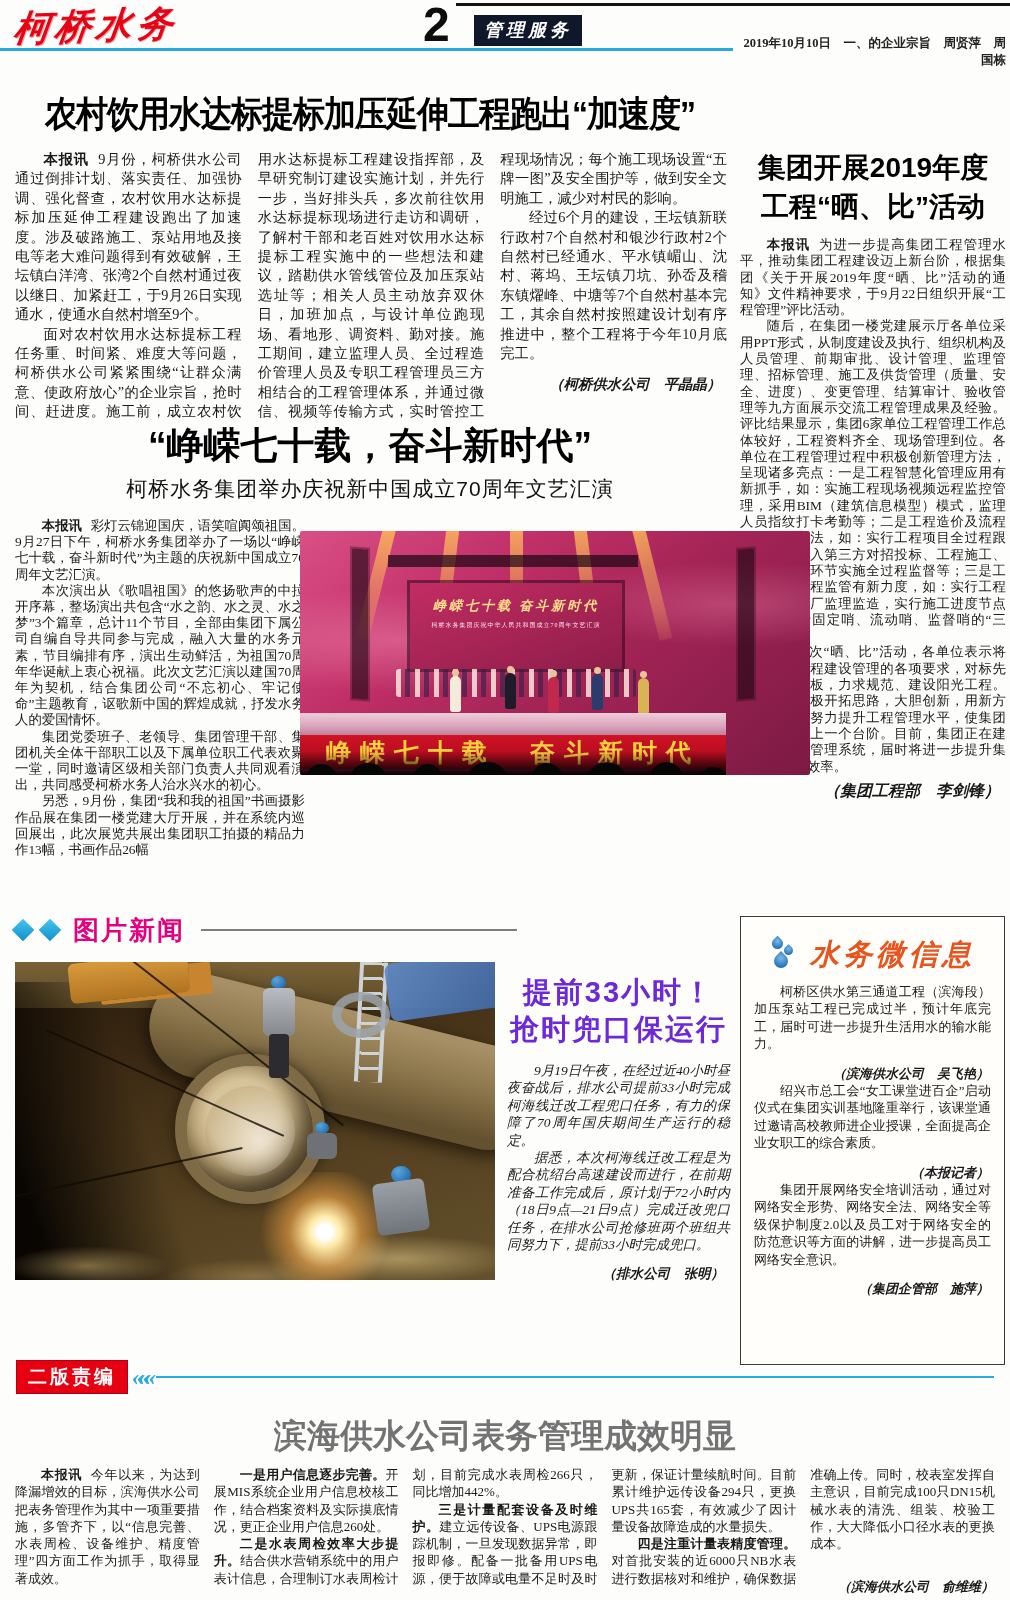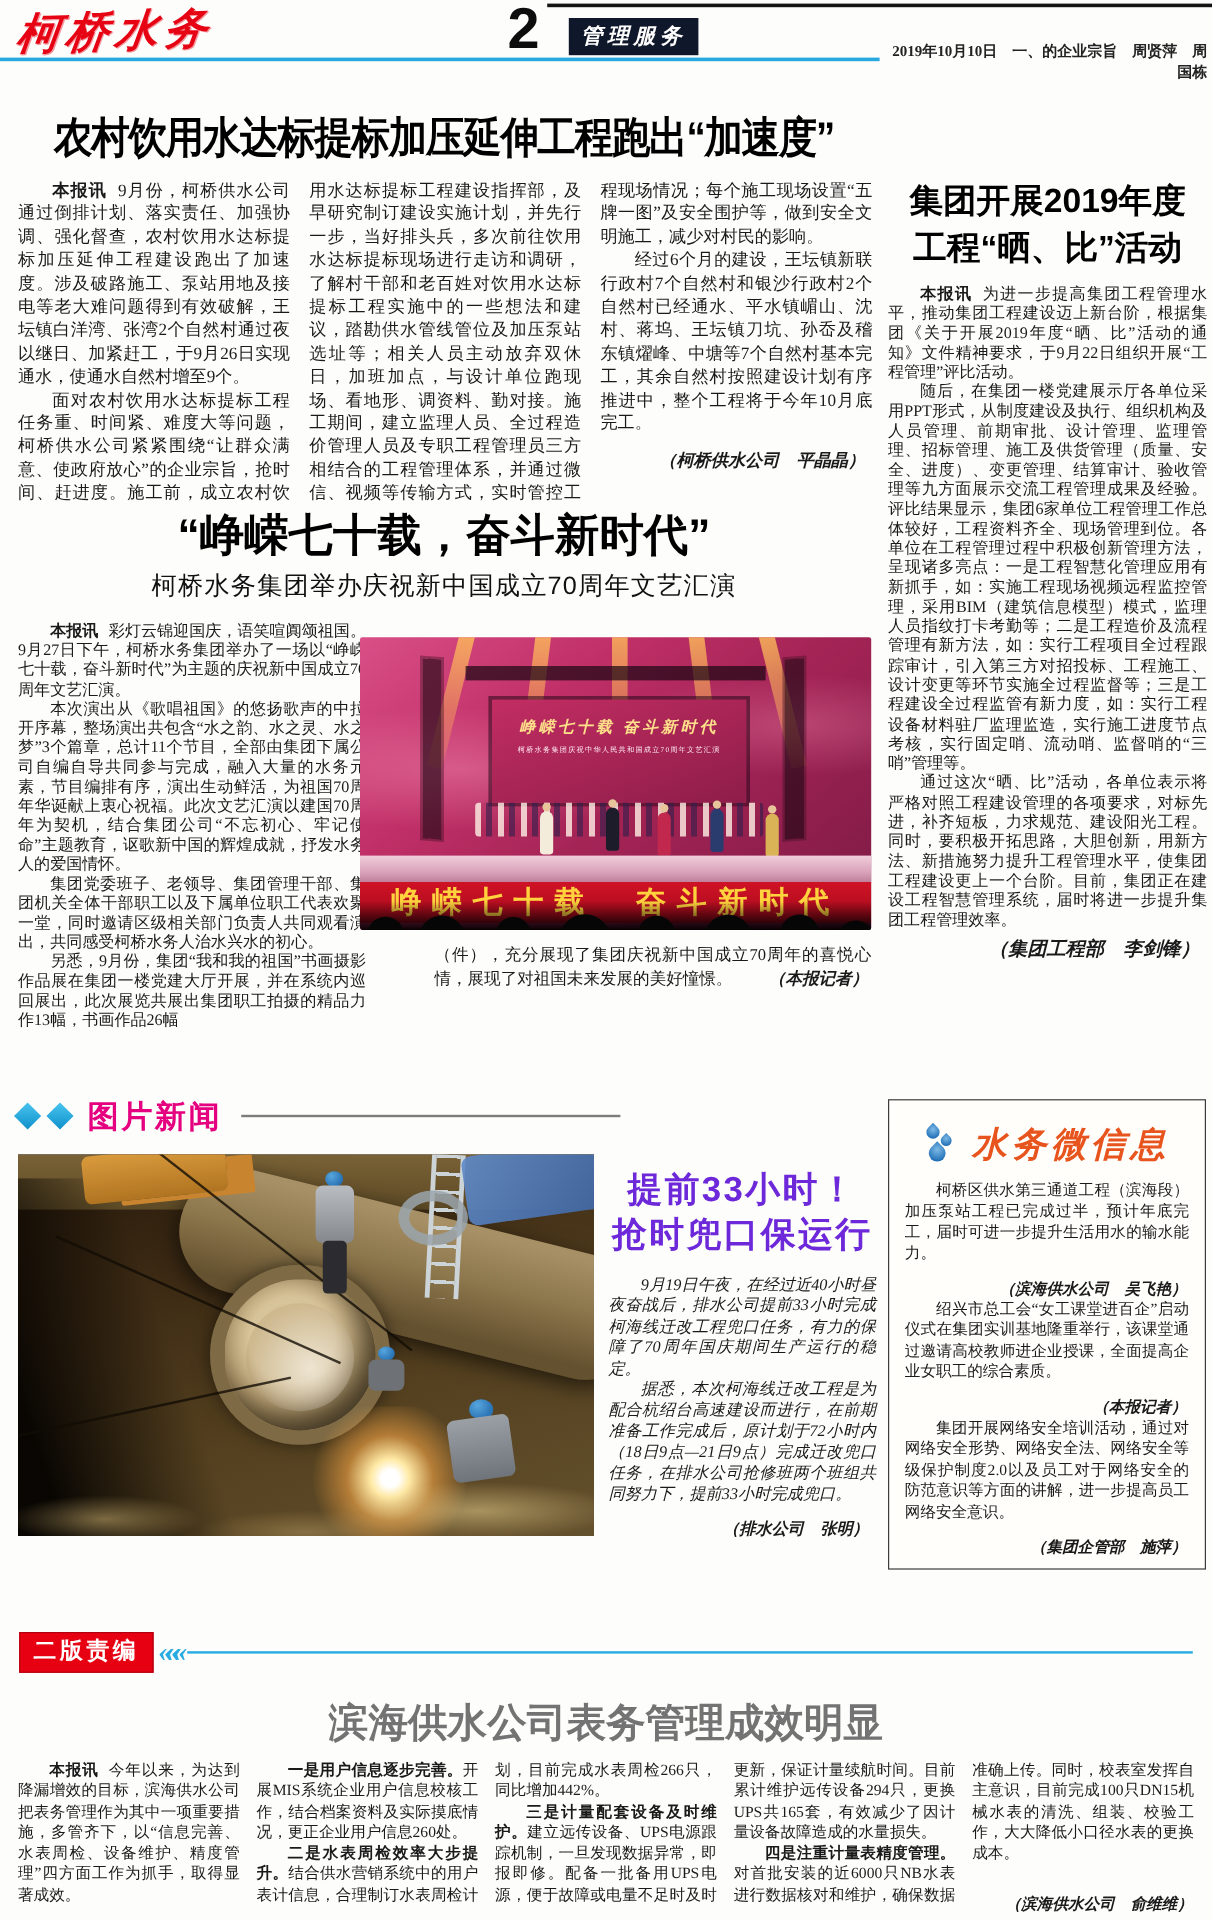--- a/index.html
+++ b/index.html
@@ -45,21 +45,21 @@
     font-size:21px; line-height:26px; font-weight:400; letter-spacing:1px; color:#111;
     font-family:"Liberation Sans","DejaVu Sans",sans-serif; }
   .an-body { position:absolute; left:15px; top:518px; width:290px; height:354px; overflow:hidden;
     font-size:13.4px; line-height:16.2px; text-align:justify; }
   .an-caption { position:absolute; left:362px; top:786px; width:364px;
     font-size:13.8px; line-height:19.5px; text-align:justify; }
   .cap-by { font-weight:bold; font-style:italic; margin-left:2.2em; white-space:nowrap; }
 
   
   .photo { position:absolute; overflow:hidden; }
-  .stage { left:300px; top:531px; width:426px; height:244px; border-radius:2px;
+  .stage { left:300px; top:531px; width:510px; height:244px; border-radius:2px;
     background:linear-gradient(140deg,#d94f86 0%,#c13068 30%,#a42456 55%,#7c1a44 100%); }
   .sp-swoosh { position:absolute; inset:0;
     background:radial-gradient(ellipse 60% 30% at 20% 45%, rgba(255,170,200,.35), transparent 70%),
                radial-gradient(ellipse 50% 25% at 85% 30%, rgba(255,150,190,.3), transparent 70%); }
   .sp-beam { position:absolute; top:-10px; width:13px; height:120px;
     background:linear-gradient(to bottom, rgba(255,190,90,.85), rgba(255,160,70,.15)); }
   .sp-truss { position:absolute; top:18px; width:16px; height:150px; background:rgba(30,8,20,.65);
     box-shadow:0 0 0 2px rgba(60,15,35,.4); }
   .t-left { left:52px; transform:skewY(4deg); }
   .t-right { right:56px; transform:skewY(-4deg); }
@@ -149,21 +149,21 @@
                radial-gradient(ellipse 90px 18px at 50% 95%, rgba(200,170,110,.4), transparent); }
 
   
   .mid-art { position:absolute; left:507px; top:974px; width:223px; }
   .mid-title { text-align:center; font-size:29px; line-height:37px; font-weight:700; color:#6d28d9;
     font-family:"Liberation Sans","DejaVu Sans",sans-serif; letter-spacing:2px; }
   .mid-body { margin-top:14px; font-size:13.5px; line-height:17.4px; text-align:justify; font-style:italic; }
   .mid-body .para { text-indent:2em; }
 
   
-  .wx-box { position:absolute; left:740px; top:916px; width:265px; height:392px;
+  .wx-box { position:absolute; left:740px; top:916px; width:265px; height:449px;
     border:1.5px solid #3c3c3c; padding:6px 13px 0; overflow:hidden; background:#fffefb; }
   .wx-title-row { display:flex; align-items:center; justify-content:center; margin-top:10px; height:42px; }
   .wx-drops { position:relative; width:30px; height:36px; margin-right:10px; flex:0 0 auto; }
   .drop { position:absolute; border-radius:0 50% 50% 50%; transform:rotate(45deg);
     background:radial-gradient(circle at 35% 35%, #7db9e6, #1e6eb5 75%); }
   .d1 { left:2px; top:2px; width:11px; height:11px; }
   .d2 { left:14px; top:10px; width:9px; height:9px; }
   .d3 { left:4px; top:18px; width:14px; height:14px; }
   .wx-title { color:#e8541d; font-size:29px; font-weight:900; font-style:italic; letter-spacing:4px; line-height:40px; }
   .wx-items { margin-top:8px; font-size:13px; line-height:17.4px; text-align:justify; }
@@ -245,23 +245,20 @@
     <div class="sp-fig f1"></div>
     <div class="sp-fig f2"></div>
     <div class="sp-fig f3"></div>
     <div class="sp-fig f4"></div>
     <div class="sp-fig f5"></div>
     <div class="sp-floor"></div>
     <div class="sp-banner">峥嵘七十载　奋斗新时代</div>
     <div class="sp-audience"></div>
   </div>
 
-  <div class="an-caption">
-    <span>（件），充分展现了集团庆祝新中国成立70周年的喜悦心情，展现了对祖国未来发展的美好憧憬。</span><span class="cap-by">（本报记者）</span>
-  </div>
 
   <div class="pn-header">
     <span class="dia"></span>
     <span class="dia"></span>
     <span class="pn-label">图片新闻</span>
     <span class="pn-line"></span>
   </div>
 
   <div class="photo cons">
     <div class="cp-top"></div>

